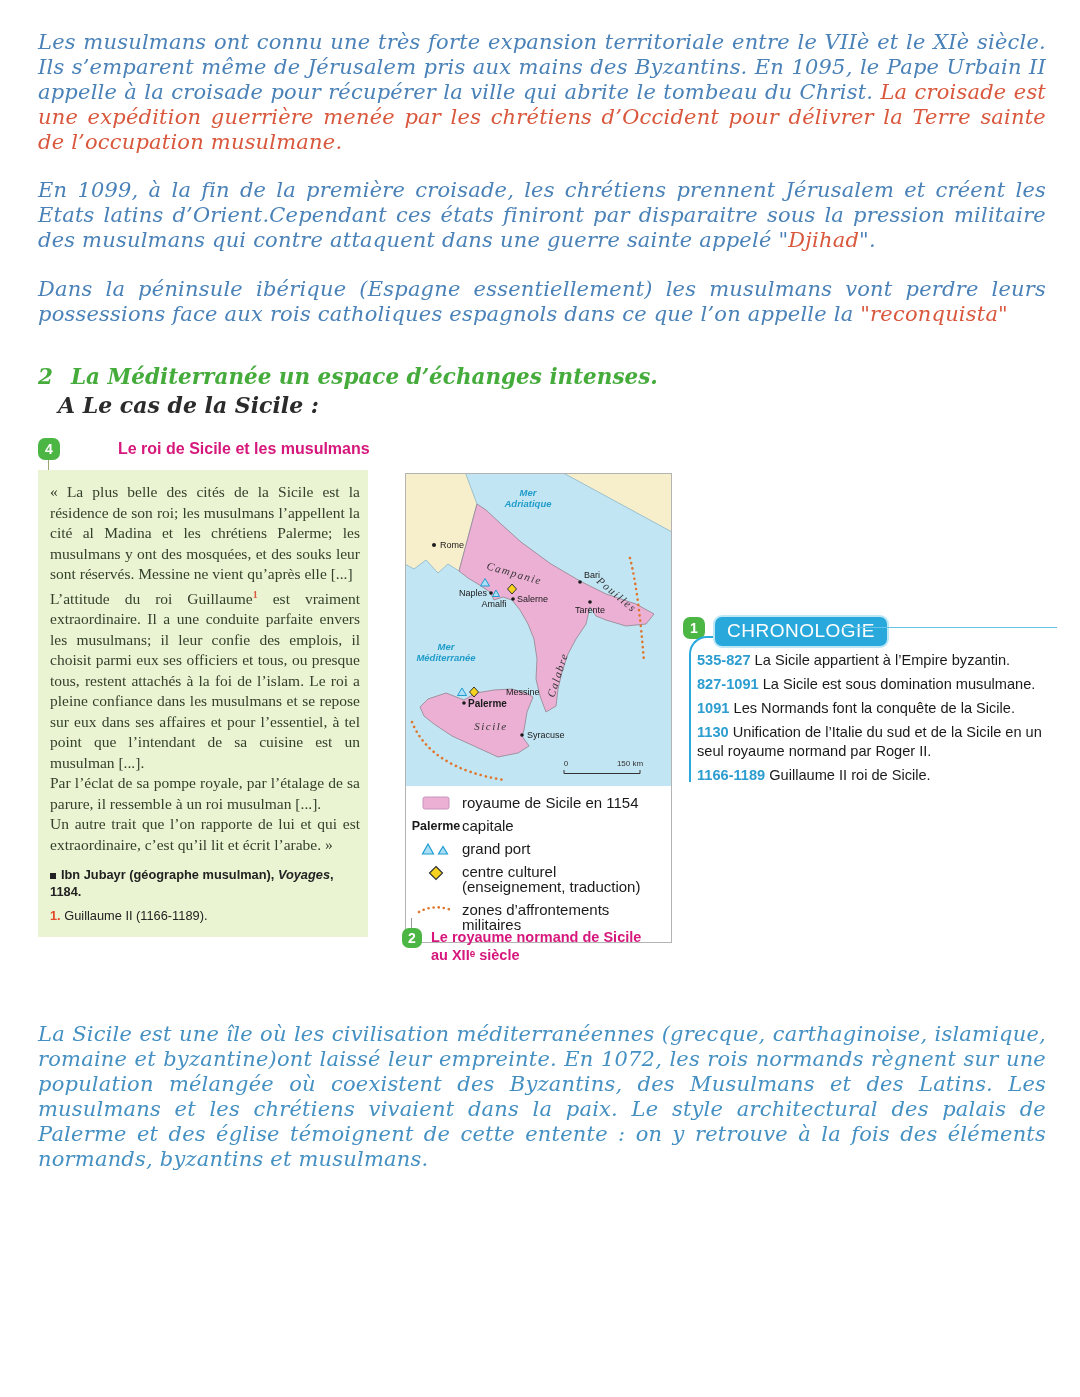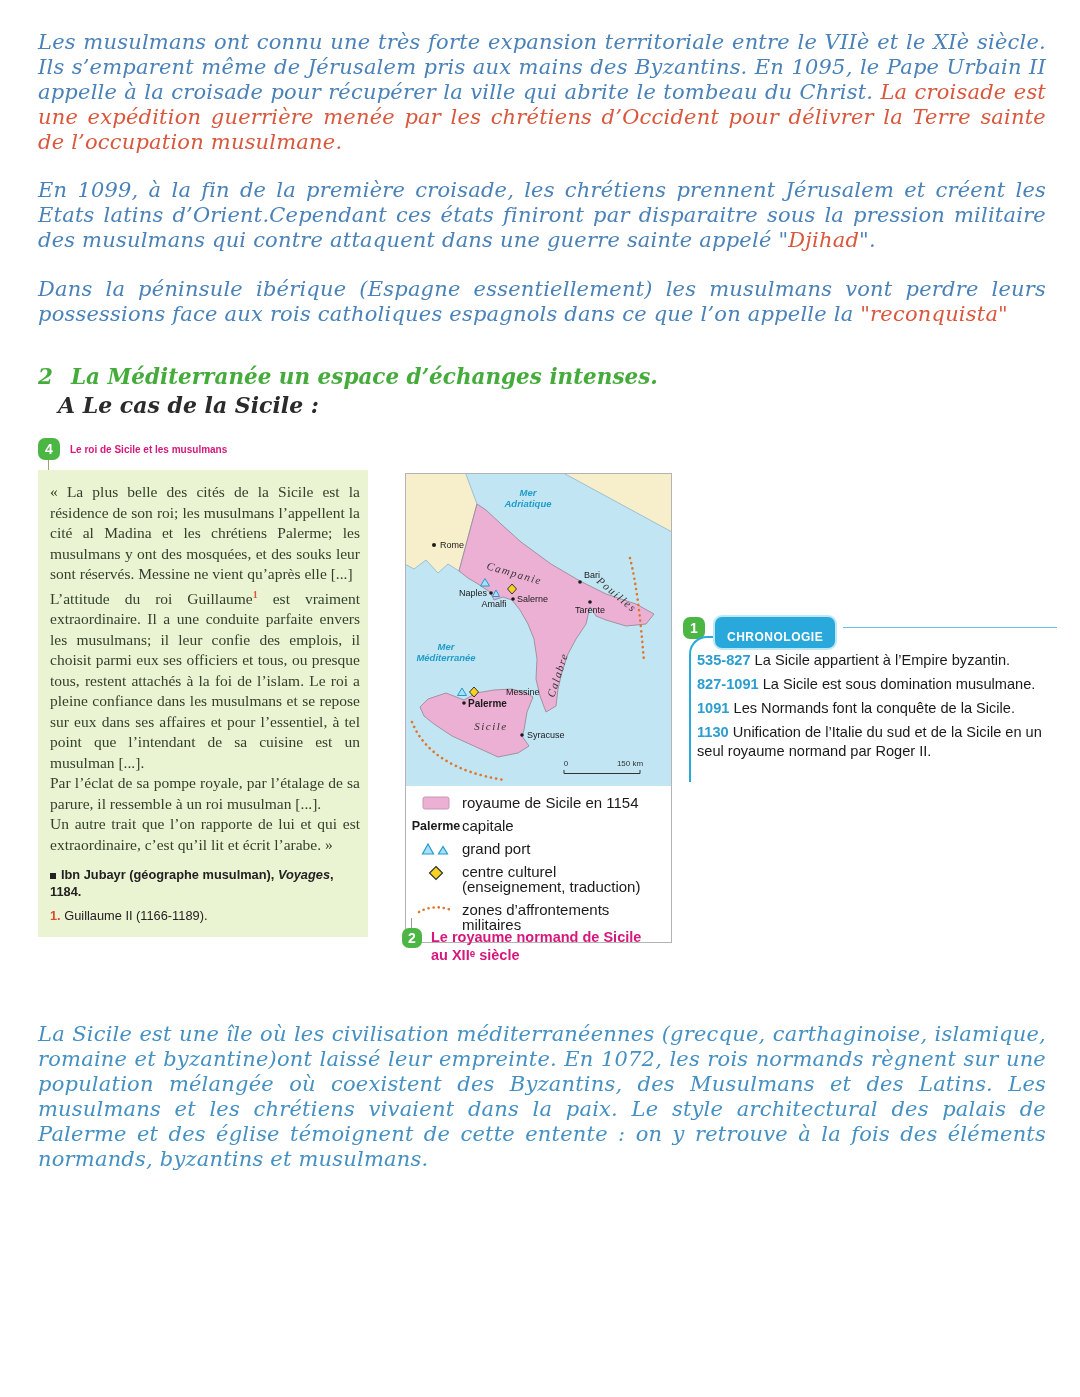--- a/index.html
+++ b/index.html
@@ -30,21 +30,21 @@
   .conclusion { color:#4590c2; }
 
   
   .num-badge {
     width:22px; height:22px; background:#4cb645; border-radius:7px;
     color:#fff; font-weight:bold; font-size:14px;
     display:inline-flex; align-items:center; justify-content:center;
     flex:0 0 auto;
   }
   .doc4-header { position:absolute; left:38px; top:438px; display:flex; align-items:center; gap:10px; }
-  .doc-title { color:#d6177c; font-weight:bold; font-size:10px; }
+  .doc-title { color:#d6177c; font-weight:bold; font-size:16px;margin-left:48px; }
   .stem { position:absolute; border-left:1.5px solid #9aa66b; width:0; }
 
   .quote-box {
     position:absolute; left:38px; top:470px; width:330px;
     background:#ebf4d2; padding:12px 8px 10px 12px;
     font-family:"Liberation Serif", serif; font-size:15.5px; line-height:20.5px;
     color:#33402c; text-align:justify;
   }
   .quote-box p { margin:0; }
   .quote-box sup { color:#d9573c; font-weight:bold; font-size:10px; }
@@ -71,22 +71,22 @@
   .legend-icon { width:44px; flex:0 0 auto; display:flex; justify-content:center; align-items:center; padding-top:1px; }
   .legend-label { font-size:15px; color:#1a1a1a; line-height:15px; margin-left:4px; }
   .legend-key { font-weight:bold; font-size:12.5px; color:#1a1a1a; }
   .map-caption { position:absolute; left:402px; top:928px; display:flex; gap:9px; }
   .map-caption-text { color:#d6177c; font-weight:bold; font-size:14.5px; line-height:18px; }
 
   
   .chrono-badge1 { position:absolute; left:683px; top:617px; }
   .chrono-title {
     position:absolute; left:713px; top:615px; background:#29a8dc; color:#fff;
-    font-weight:bold; font-size:12px; letter-spacing:0.5px;
-    padding:13px 12px 4px 12px; border-radius:9px; border:2px solid #bfe8f7;
+    font-weight:normal; font-size:19px; letter-spacing:0.5px;
+    padding:3px 12px 4px 12px; border-radius:9px; border:2px solid #bfe8f7;
   }
   .chrono-rule { position:absolute; left:843px; top:627px; width:214px; border-top:1.5px solid #65c3e8; }
   .chrono-curve {
     position:absolute; left:689px; top:636px; width:24px; height:146px;
     border-left:2.5px solid #2aa9dd; border-top:2.5px solid #2aa9dd;
     border-top-left-radius:18px;
   }
   .chrono-list { position:absolute; left:697px; top:651px; width:372px; font-size:14.6px; line-height:19px; color:#1a1a1a; }
   .chrono-entry { margin-bottom:5px; }
   .chrono-date { color:#2b9dd0; font-weight:bold; }
@@ -230,17 +230,18 @@
 
   <span class="num-badge chrono-badge1">1</span>
   <span class="chrono-title">CHRONOLOGIE</span>
   <div class="chrono-rule"></div>
   <div class="chrono-curve"></div>
   <div class="chrono-list">
     <div class="chrono-entry"><span class="chrono-date">535-827</span><span> La Sicile appartient à l’Empire byzantin.</span></div>
     <div class="chrono-entry"><span class="chrono-date">827-1091</span><span> La Sicile est sous domination musulmane.</span></div>
     <div class="chrono-entry"><span class="chrono-date">1091</span><span> Les Normands font la conquête de la Sicile.</span></div>
     <div class="chrono-entry"><span class="chrono-date">1130</span><span> Unification de l’Italie du sud et de la Sicile en un seul royaume normand par Roger II.</span></div>
+    <div class="chrono-entry"><span class="chrono-date">1166-1189</span><span> Guillaume II roi de Sicile.</span></div>
   </div>
 
   <p class="hand conclusion" style="top:1022px;">La Sicile est une île où les civilisation méditerranéennes (grecque, carthaginoise, islamique, romaine et byzantine)ont laissé leur empreinte. En 1072, les rois normands règnent sur une population mélangée où coexistent des Byzantins, des Musulmans et des Latins. Les musulmans et les chrétiens vivaient dans la paix. Le style architectural des palais de Palerme et des église témoignent de cette entente : on y retrouve à la fois des éléments normands, byzantins et musulmans.</p>
 
 </div>
 
 </body></html>

